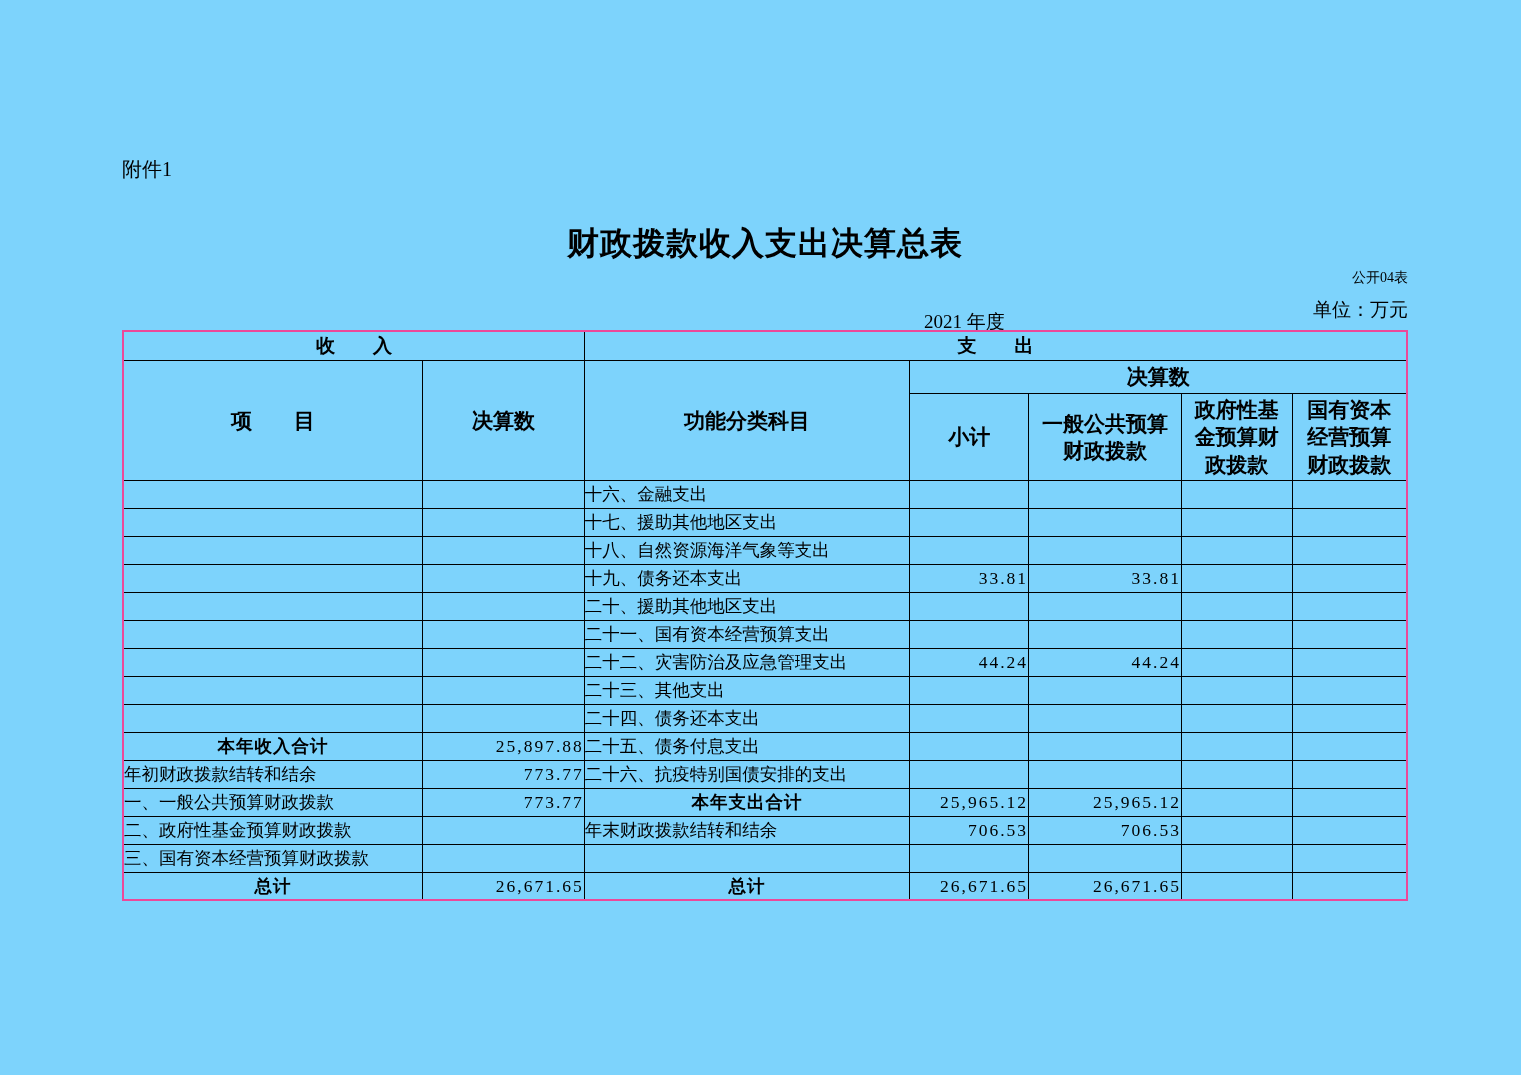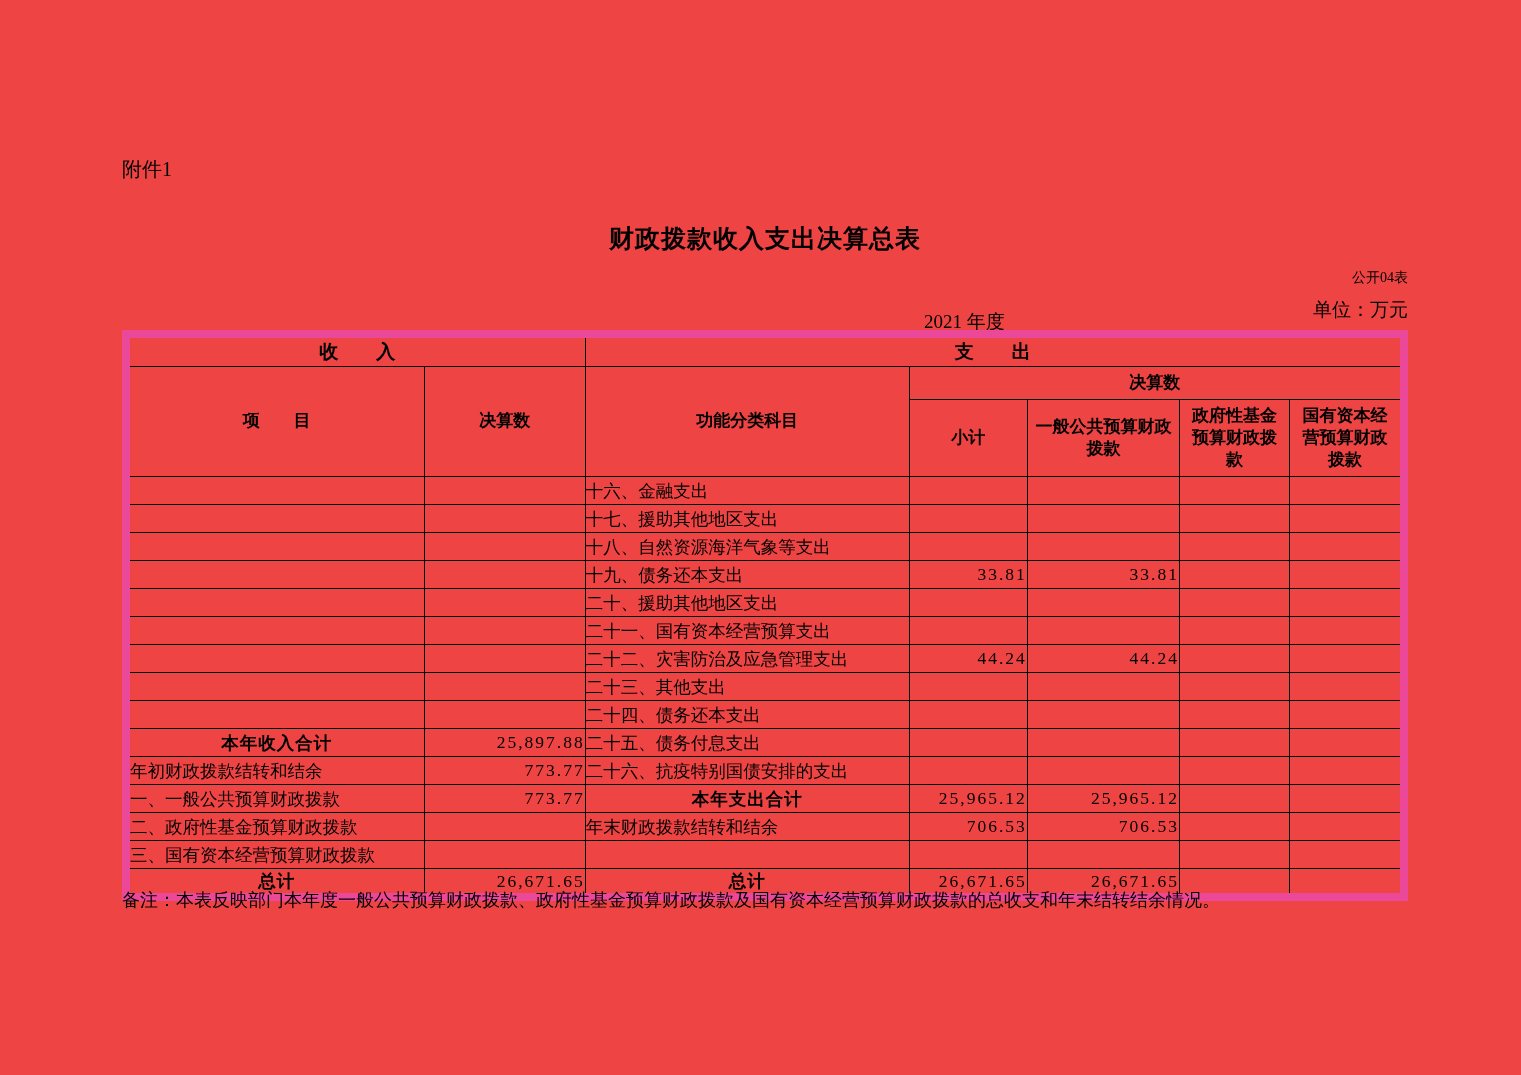--- a/index.html
+++ b/index.html
@@ -3,38 +3,38 @@
 <meta charset="utf-8">
 <style>
   html, body {
     margin: 0; padding: 0;
     background: #ffffff;
   }
   .page {
     position: relative;
     width: 1521px;
     height: 1075px;
-    background: #ef4444;
+    background: #7dd3fc;
     color: #000000;
     font-family: "Liberation Serif", "DejaVu Serif", serif;
     overflow: hidden;
   }
   .attachment {
     position: absolute;
     left: 122px; top: 156px;
     font-size: 20px;
   }
   .doc-title {
     position: absolute;
     left: 122px; top: 222px;
     width: 1286px;
     text-align: center;
     font-family: Liberation Sans, sans-serif;
     font-weight: 700;
-    font-size: 25px;
+    font-size: 32px;
     letter-spacing: 1px;
   }
   .table-code {
     position: absolute;
     left: 122px; top: 269px;
     width: 1286px;
     text-align: right;
     font-size: 14px;
   }
   .meta-row {
@@ -47,31 +47,31 @@
   .meta-dept { position: absolute; left: 0; top: 0; }
   .meta-year { position: absolute; left: 65.5%; top: 12px; transform: translateX(-50%); }
   .meta-unit { position: absolute; right: 0; top: 0; }
 
   table.fin {
     position: absolute;
     left: 122px; top: 330px;
     width: 1286px;
     border-collapse: collapse;
     table-layout: fixed;
-    border: 8px solid #ec4899;
+    border: 2px solid #ec4899;
   }
   table.fin th, table.fin td {
     border: 1px solid #000;
     overflow: hidden;
     padding: 0;
   }
   table.fin th {
     font-family: "Liberation Sans", "DejaVu Sans", sans-serif;
     font-weight: 700;
-    font-size: 17px;
+    font-size: 21px;
     text-align: center;
     vertical-align: middle;
     line-height: 1.3;
     padding: 2px 6px;
   }
   tr.hrow-top th { font-size: 19px; height: 28px; padding: 0; }
   tr.hrow-mid th { height: 28px; }
   tr.hrow-sub th { height: 72px; }
   table.fin tbody tr { height: 28px; margin-top: 30px; }
   table.fin tbody td {
@@ -271,15 +271,14 @@
           <td class="c-right">26,671.65</td>
           <td class="cell-total">总计</td>
           <td class="c-right">26,671.65</td>
           <td class="c-right">26,671.65</td>
           <td class="c-right"></td>
           <td class="c-right"></td>
         </tr>
       </tbody>
   </table>
 
-  <div class="note-line">备注：本表反映部门本年度一般公共预算财政拨款、政府性基金预算财政拨款及国有资本经营预算财政拨款的总收支和年末结转结余情况。</div>
 
 </div>
 
 </body></html>

